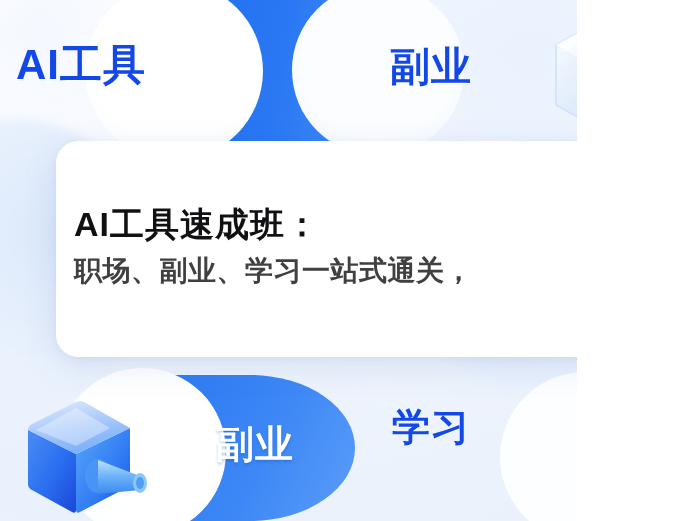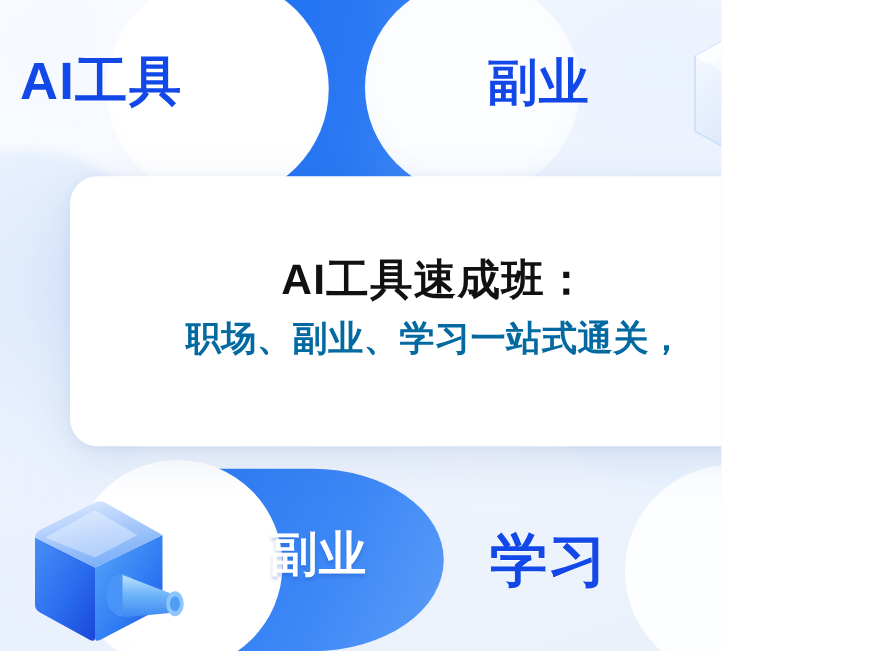--- a/index.html
+++ b/index.html
@@ -68,37 +68,37 @@
     position:absolute;white-space:nowrap;font-weight:700;
     letter-spacing:1px;line-height:1;
   }
   .tag-blue{color:#1348e8;text-shadow:0 1px 0 rgba(255,255,255,.85);}
   .tag-white{color:#ffffff;text-shadow:0 2px 3px rgba(14,70,170,.28);}
 
   .tag-ai      {left:16px; top:44px;  font-size:42px;}
   .tag-zhi     {left:212px;top:46px;  font-size:40px;}
   .tag-fu-top  {left:390px;top:46px;  font-size:40px;}
   .tag-fu-bot  {left:216px;top:425px; font-size:38px;}
-  .tag-xue     {left:392px;top:425px; font-size:46px;}
+  .tag-xue     {left:392px;top:408px; font-size:38px;}
   .tag-shipin  {left:518px;top:425px; font-size:38px;}
 
   
   .card{
     position:absolute;left:56px;top:141px;width:584px;height:216px;
     background:#ffffff;border-radius:22px;
     box-shadow:0 10px 34px rgba(70,110,180,.13),0 2px 8px rgba(70,110,180,.07);
-    display:flex;flex-direction:column;align-items:center;justify-content:center;
+    display:flex;flex-direction:column;justify-content:center;
     box-sizing:border-box;padding:10px 18px 14px;
   }
   .card-title{
     font-size:34px;font-weight:800;color:#111114;letter-spacing:1px;
     line-height:1.12;margin-bottom:10px;white-space:nowrap;
   }
   .card-sub{
-    font-size:28px;font-weight:700;color:#0369a1;letter-spacing:.5px;
+    font-size:28px;font-weight:700;color:#404040;letter-spacing:.5px;
     line-height:1.28;white-space:nowrap;
   }
 
   
   .icon-hex{position:absolute;left:538px;top:8px;width:148px;height:134px;}
   
   .icon-cube{position:absolute;left:14px;top:390px;width:142px;height:128px;}
 </style>
 </head>
 <body>

